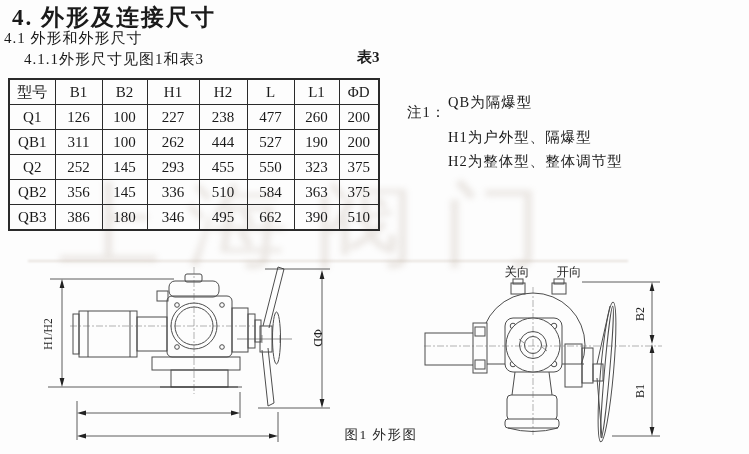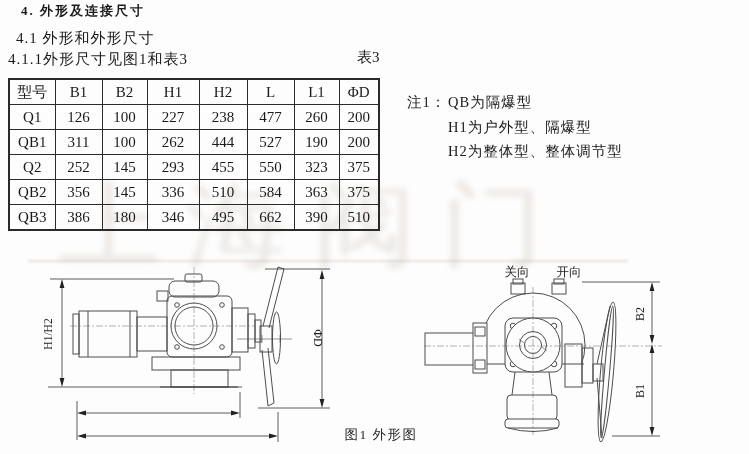--- a/index.html
+++ b/index.html
@@ -1,31 +1,31 @@
 <!DOCTYPE html>
 <html><head>
 <meta charset="utf-8">
 <style>
   html,body{margin:0;padding:0;background:#fff;}
   .page{
     position:relative;width:749px;height:454px;background:#fdfdfd;
     font-family:"Liberation Serif","DejaVu Serif",serif;color:#1a1a1a;overflow:hidden;
   }
-  .title{position:absolute;left:21px;top:2px;font-size:13px;font-weight:bold;letter-spacing:2px;}
-  .sub1{position:absolute;left:16px;top:29px;font-size:15px;letter-spacing:1px;}
-  .sub2{position:absolute;left:8px;top:50px;font-size:15px;letter-spacing:1px;}
-  .tbl-tag{position:absolute;left:357px;top:48px;font-size:15px;font-weight:normal;text-align:center;}
+  .title{position:absolute;left:12px;top:2px;font-size:23px;font-weight:bold;letter-spacing:2px;}
+  .sub1{position:absolute;left:4px;top:29px;font-size:15px;letter-spacing:1px;}
+  .sub2{position:absolute;left:24px;top:50px;font-size:15px;letter-spacing:1px;}
+  .tbl-tag{position:absolute;left:357px;top:48px;font-size:15px;font-weight:bold;text-align:center;}
   table.dims{
     position:absolute;left:8px;top:78px;width:370px;border-collapse:collapse;
     table-layout:fixed;text-align:center;font-size:15px;border:2px solid #2a2a2a;
   }
   table.dims th,table.dims td{border:1px solid #2a2a2a;height:24px;padding:0;font-weight:normal;text-align:center;}
   .notes{position:absolute;left:407px;top:90px;font-size:14.5px;line-height:24.5px;letter-spacing:1px;}
   .note-first{display:flex;}
-  .note-label{width:41px;flex:0 0 41px;}
+  .note-label{width:41px;flex:0 0 41px;margin-top:10px;}
   .note-indent{padding-left:41px;}
   .figure{position:absolute;left:0;top:254px;width:749px;height:200px;}
   .watermark{
     position:absolute;left:58px;top:180px;font-size:92px;line-height:1;
     color:#a3907f;opacity:.20;filter:blur(3px);letter-spacing:22px;white-space:nowrap;
     transform:scaleX(1.12);transform-origin:left top;pointer-events:none;
   }
   .wm-line{
     position:absolute;left:28px;top:260px;width:600px;height:2px;background:#b7a899;
     opacity:.32;filter:blur(1px);pointer-events:none;

